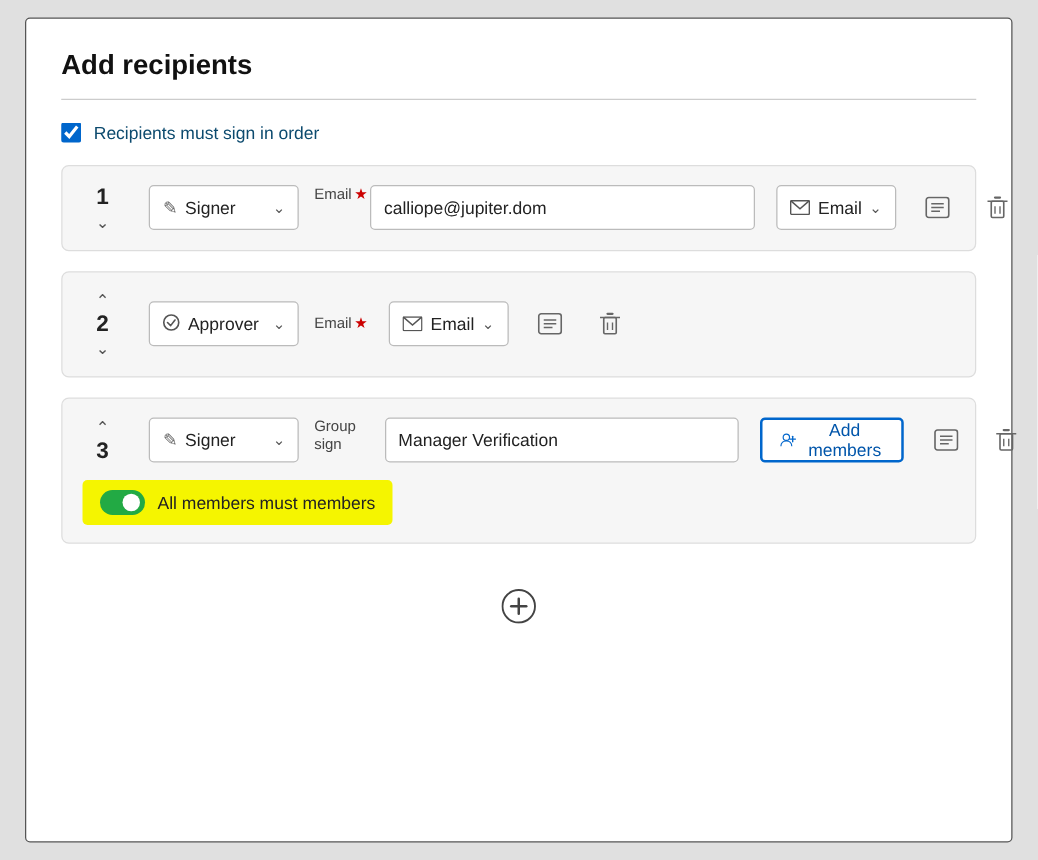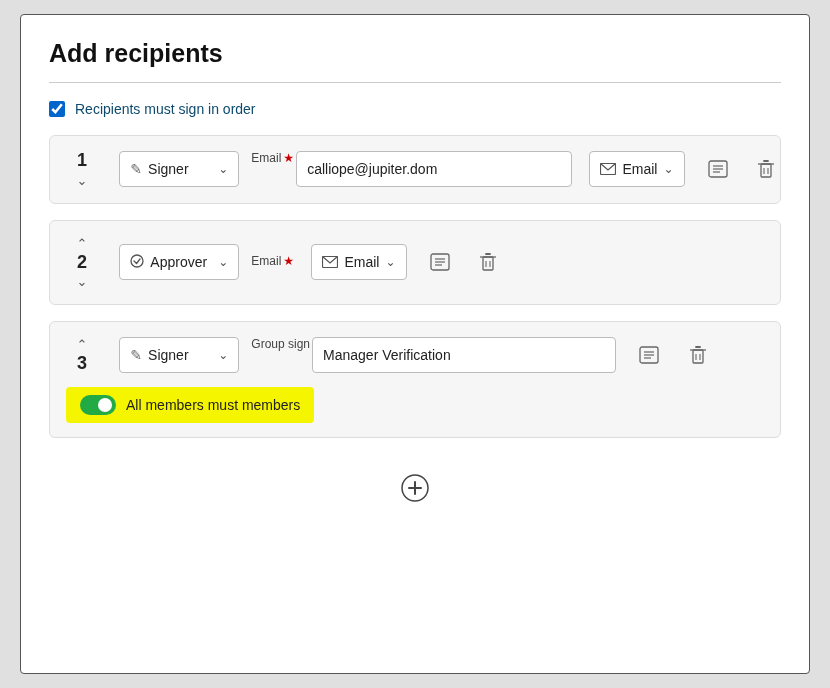--- a/index.html
+++ b/index.html
@@ -14,21 +14,21 @@
     .modal {
       background: #fff;
       border: 1.5px solid #555;
       border-radius: 4px;
       width: 790px;
       min-height: 660px;
       padding: 24px 28px 20px 28px;
       position: relative;
     }
     .modal-title {
-      font-size: 25px;
+      font-size: 22px;
       font-weight: 600;
       color: #111;
       margin-bottom: 14px;
     }
     .divider {
       border: none;
       border-top: 1.5px solid #ccc;
       margin-bottom: 18px;
     }
     .checkbox-row {
@@ -111,21 +111,21 @@
       margin-left: auto;
       color: #555;
       font-size: 12px;
     }
     .email-input {
       border: 1px solid #bbb;
       border-radius: 4px;
       padding: 7px 10px;
       font-size: 14px;
       color: #222;
-      width: 276px;
+      width: 308px;
       height: 36px;
       background: #fff;
     }
     .group-input {
       border: 1px solid #bbb;
       border-radius: 4px;
       padding: 7px 10px;
       font-size: 14px;
       color: #222;
       width: 304px;
@@ -389,20 +389,32 @@
           <span>Signer</span>
           <span class="chevron">⌄</span>
         </div>
       </div>
       <div class="field-group">
         <div class="field-label">Group sign</div>
         <input type="text" class="group-input" value="Manager Verification" style="">
       </div>
       <div class="field-group">
         <div class="field-label">&nbsp;</div>
+        <button class="add-members-btn">
+          <svg width="18" height="16" viewBox="0 0 18 16">
+            <circle cx="7" cy="5" r="3.5" fill="none" stroke="#0066cc" stroke-width="1.3"></circle>
+            <path d="M1,15 C1,11 4,9 7,9 C10,9 13,11 13,15" fill="none" stroke="#0066cc" stroke-width="1.3"></path>
+            <line x1="14" y1="4" x2="14" y2="10" stroke="#0066cc" stroke-width="1.5" stroke-linecap="round"></line>
+            <line x1="11" y1="7" x2="17" y2="7" stroke="#0066cc" stroke-width="1.5" stroke-linecap="round"></line>
+          </svg>
+          <span>Add members</span>
+        </button>
+      </div>
+      <div class="field-group">
+        <div class="field-label">&nbsp;</div>
         <button class="more-btn">
           <svg width="20" height="18" viewBox="0 0 20 18">
             <rect x="1" y="1" width="18" height="16" rx="2" fill="none" stroke="#666" stroke-width="1.3"></rect>
             <line x1="5" y1="6" x2="15" y2="6" stroke="#666" stroke-width="1.2"></line>
             <line x1="5" y1="9" x2="15" y2="9" stroke="#666" stroke-width="1.2"></line>
             <line x1="5" y1="12" x2="12" y2="12" stroke="#666" stroke-width="1.2"></line>
           </svg>
         </button>
       </div>
       <div class="field-group">

